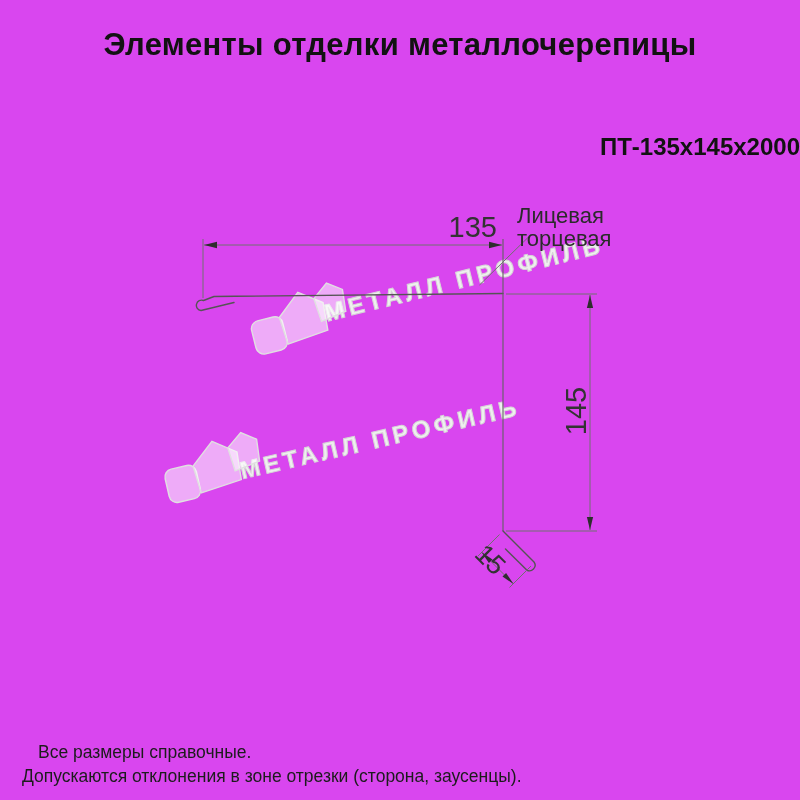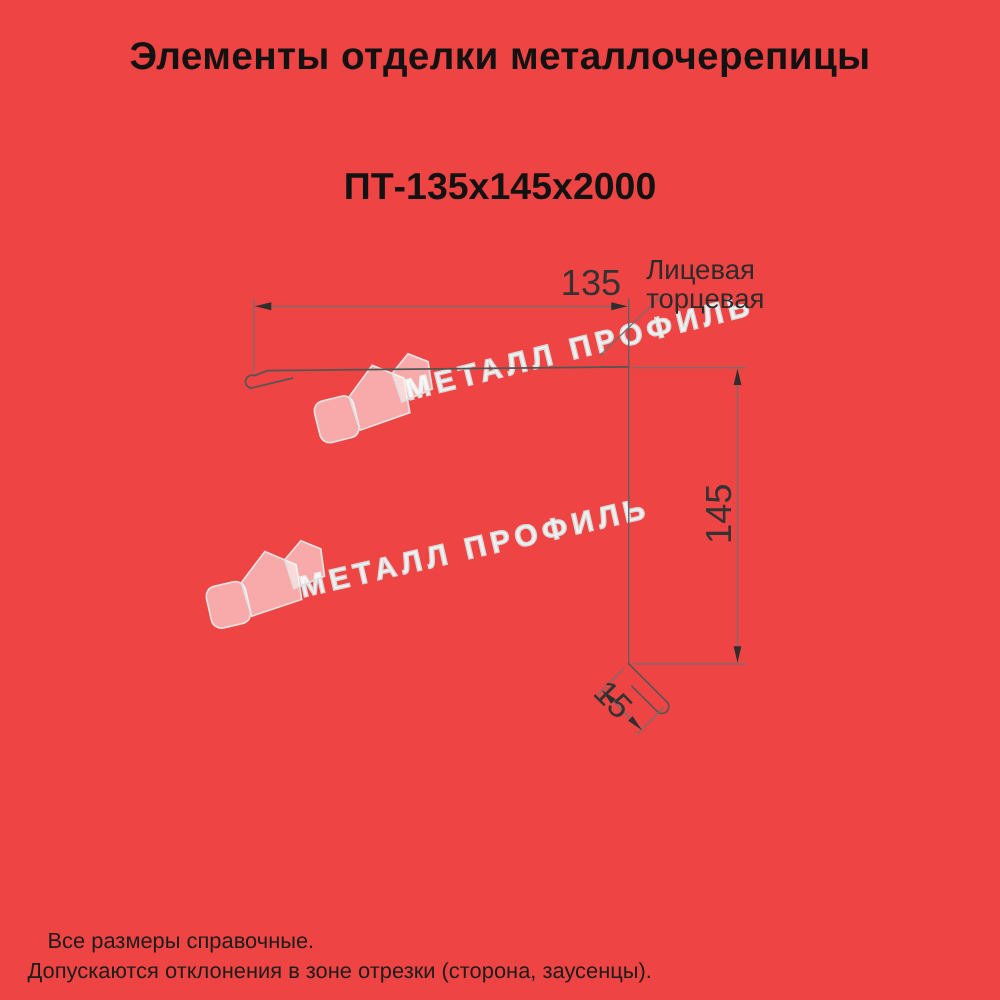--- a/index.html
+++ b/index.html
@@ -1,38 +1,38 @@
 <!DOCTYPE html>
 <html><head>
 <meta charset="utf-8">
 <style>
   * { margin:0; padding:0; box-sizing:border-box; }
   html,body { background:#ffffff; }
   .stage {
     position:relative;
     width:800px; height:800px;
-    background:#ef4444;
+    background:#d946ef;
     font-family:"Liberation Sans", sans-serif;
     overflow:hidden;
   }
   .page-title {
     position:absolute; left:0; right:0; top:27px;
     text-align:center;
     font-size:31px; font-weight:700; color:#121212;
     letter-spacing:0.3px;
   }
   .product-name {
     position:absolute; left:0; right:0; top:100px;
     text-align:center;
     font-size:26px; font-weight:700; color:#121212;
   }
   .product-sku {
     position:absolute; left:0; right:0; top:133px;
-    text-align:center;
-    font-size:30px; font-weight:700; color:#121212;
+    text-align:right;
+    font-size:24px; font-weight:700; color:#121212;
   }
   .diagram-svg {
     position:absolute; left:0; top:0; width:800px; height:800px;
     z-index:2;
   }
   .watermark-text {
     position:absolute;
     z-index:1;
     white-space:nowrap;
     font-size:24px; font-weight:700;

